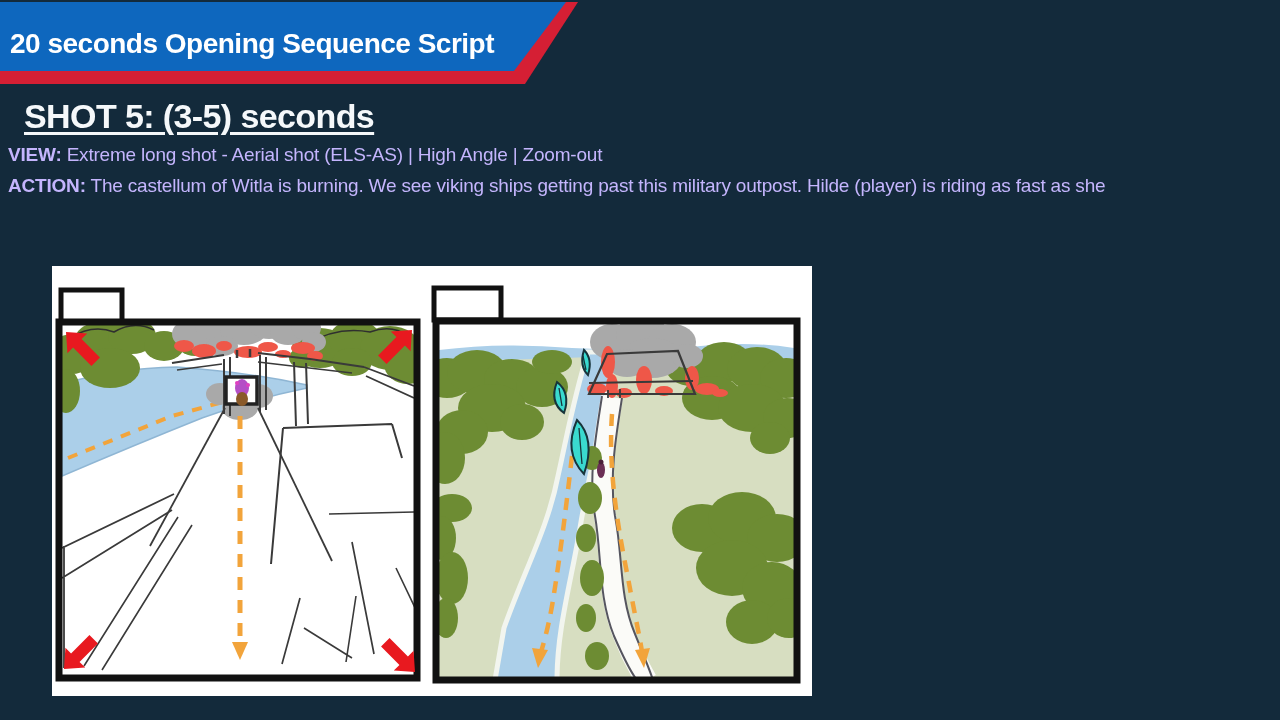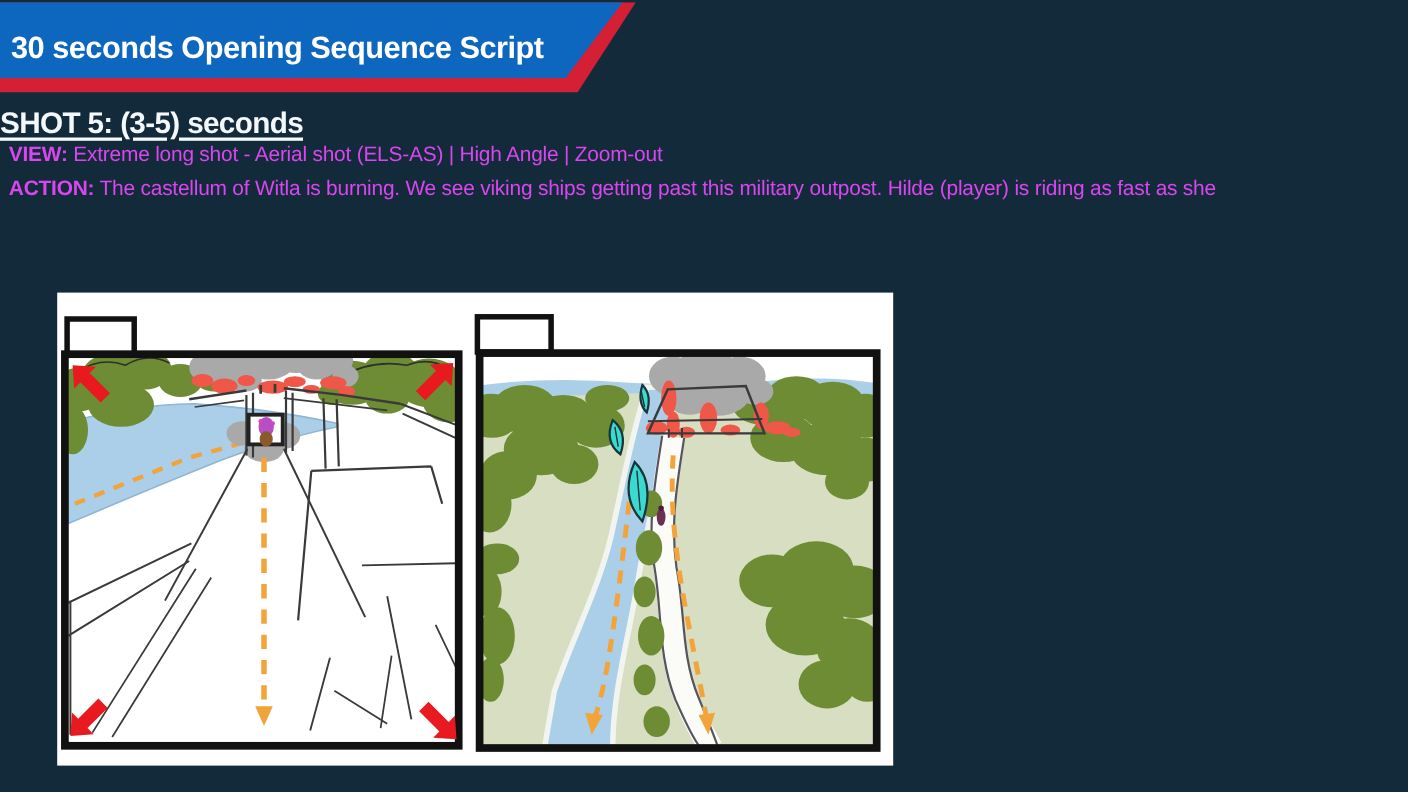--- a/index.html
+++ b/index.html
@@ -22,48 +22,48 @@
     clip-path:polygon(0px 2px,566px 2px,514px 71px,0px 71px);
   }
   .banner-title{
     position:absolute;left:10px;top:28px;
     font-size:28px;font-weight:bold;color:#ffffff;
     letter-spacing:-0.5px;white-space:nowrap;
   }
 
   
   .shot-heading{
-    position:absolute;left:0;top:97px;
-    font-size:27px;font-weight:bold;color:#f5f8fa;
+    position:absolute;left:24px;top:97px;
+    font-size:34px;font-weight:bold;color:#f5f8fa;
     letter-spacing:-0.6px;white-space:nowrap;
     text-decoration:underline;text-decoration-thickness:2.5px;text-underline-offset:4px;
   }
   .script-block{
-    position:absolute;left:8px;top:125px;width:1270px;
-    font-size:19px;line-height:31px;color:#d946ef;letter-spacing:-0.2px;
+    position:absolute;left:8px;top:139px;width:1270px;
+    font-size:19px;line-height:31px;color:#c4b5fd;letter-spacing:-0.2px;
   }
   .script-line{white-space:nowrap;}
   .script-label{font-weight:bold;}
 
   
   .storyboard-panel{
     position:absolute;left:52px;top:266px;width:760px;height:430px;
     background:#ffffff;
   }
   .storyboard-panel svg{display:block;}
 </style>
 </head>
 <body style="background: rgb(19, 42, 59);">
 
 <div class="slide">
 
   <div class="banner">
     <div class="banner-red" style="background: rgb(213, 31, 52);"></div>
     <div class="banner-blue" style="background: rgb(14, 103, 190);"></div>
-    <div class="banner-title">30 seconds Opening Sequence Script</div>
+    <div class="banner-title">20 seconds Opening Sequence Script</div>
   </div>
 
   <div class="shot-heading">SHOT 5: (3-5) seconds</div>
 
   <div class="script-block">
     <div class="script-line"><span class="script-label">VIEW:</span><span> Extreme long shot - Aerial shot (ELS-AS) | High Angle | Zoom-out</span></div>
     <div class="script-line"><span class="script-label">ACTION:</span><span> The castellum of Witla is burning. We see viking ships getting past this military outpost. Hilde (player) is riding as fast as she</span></div>
   </div>
 
   <div class="storyboard-panel">

